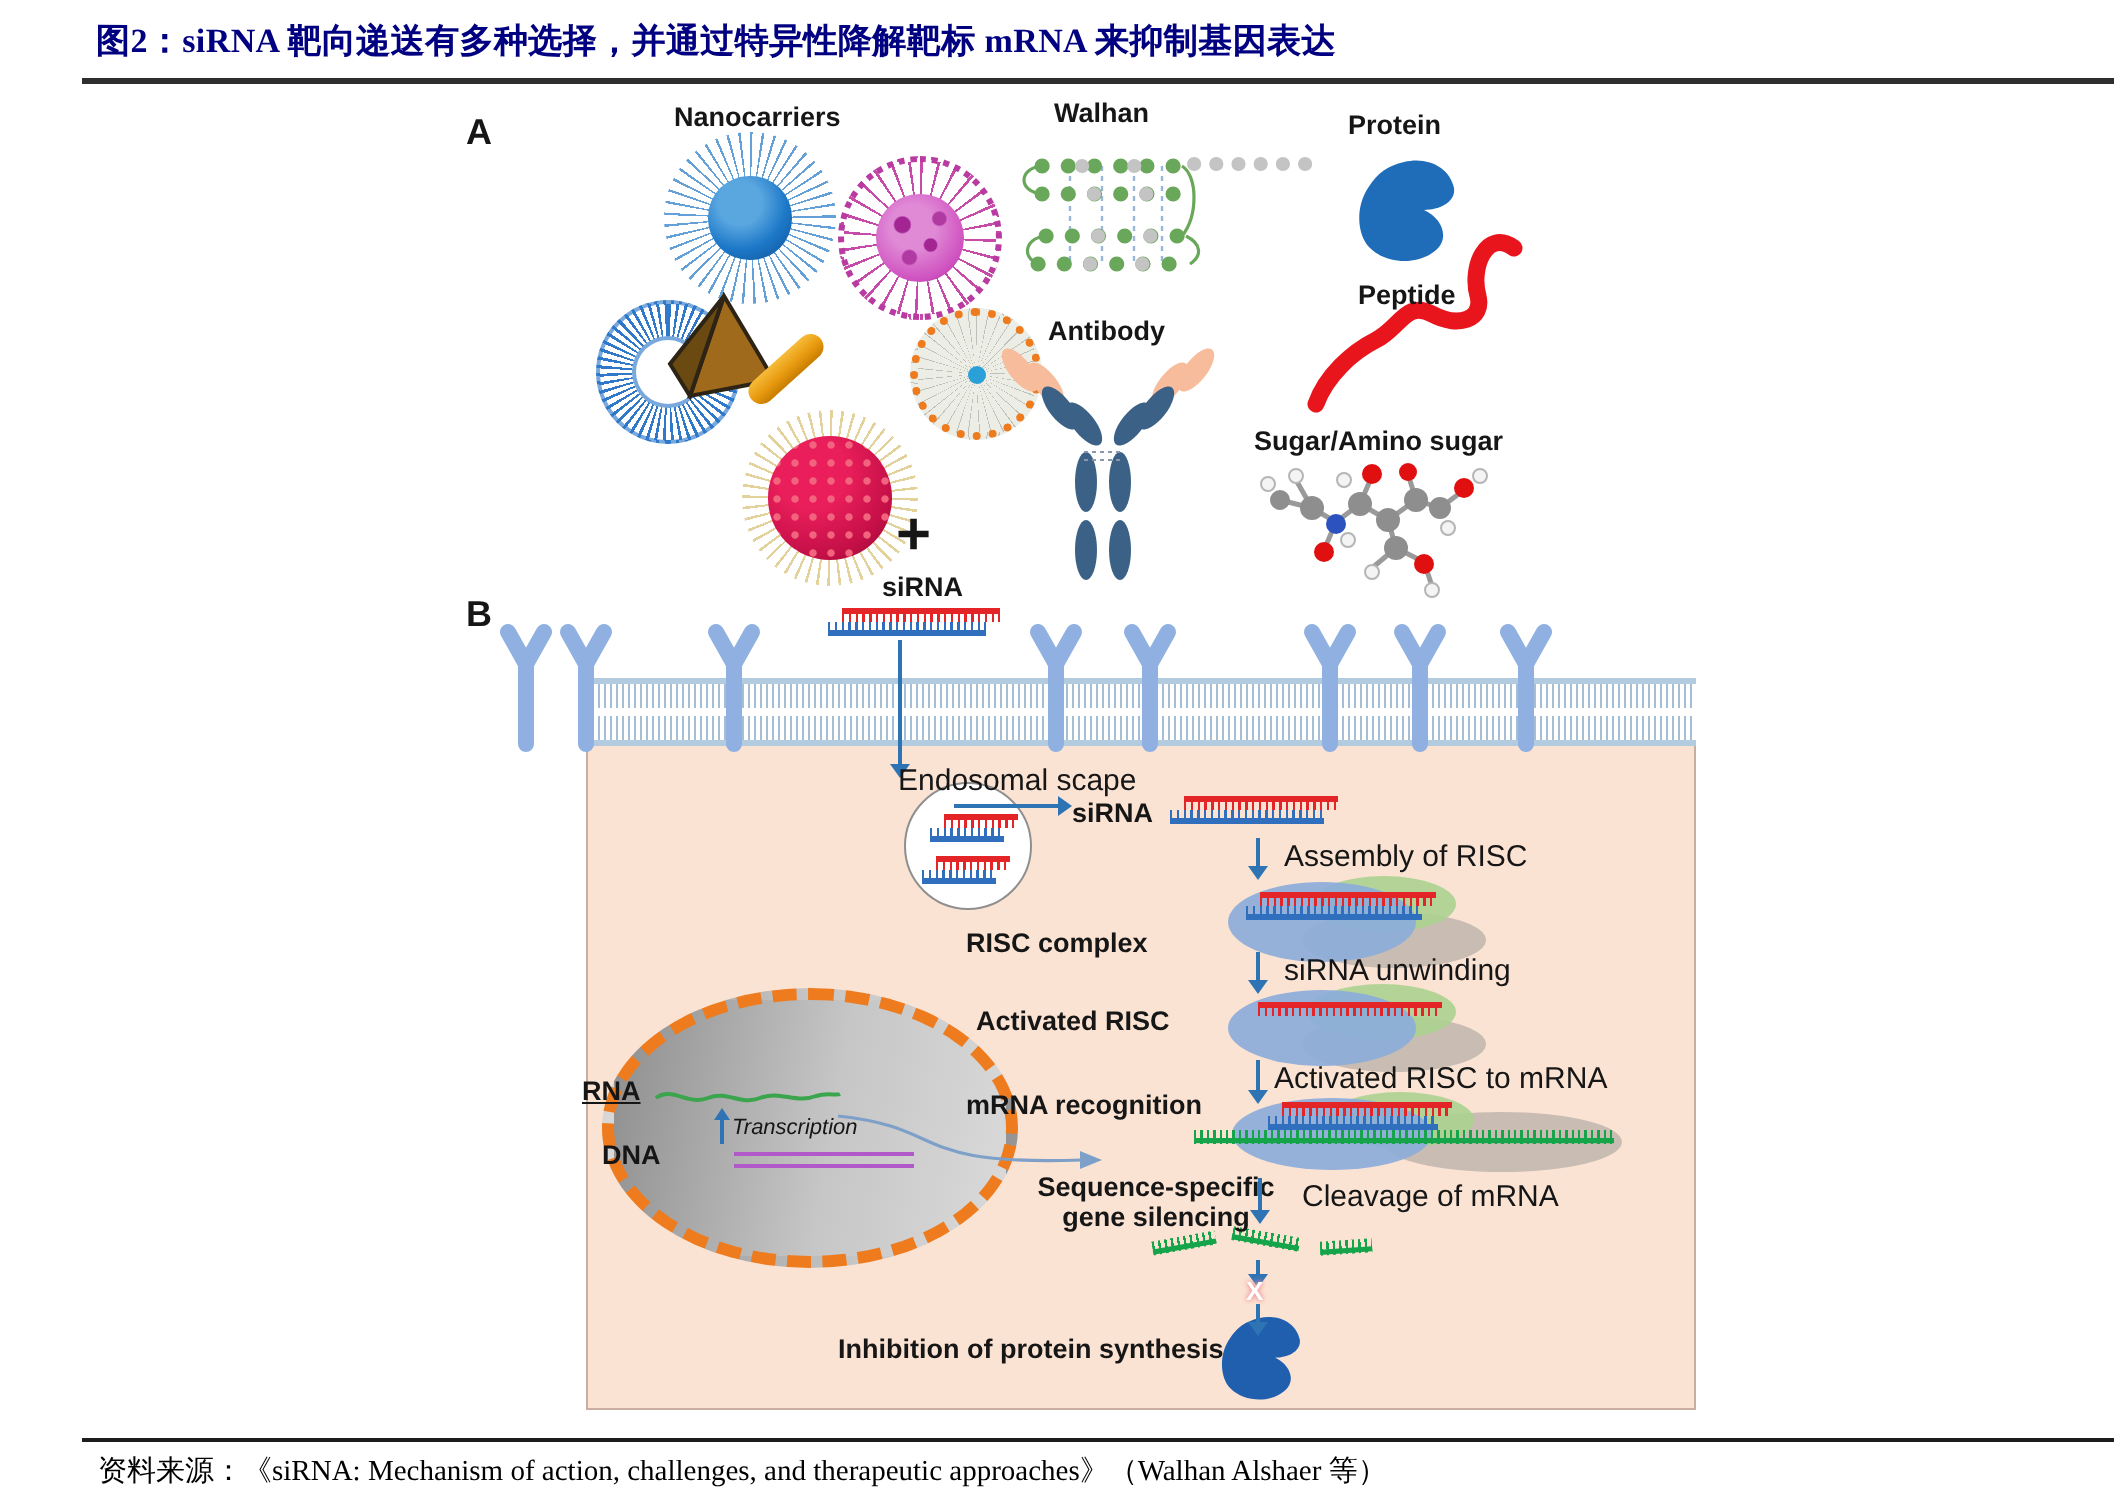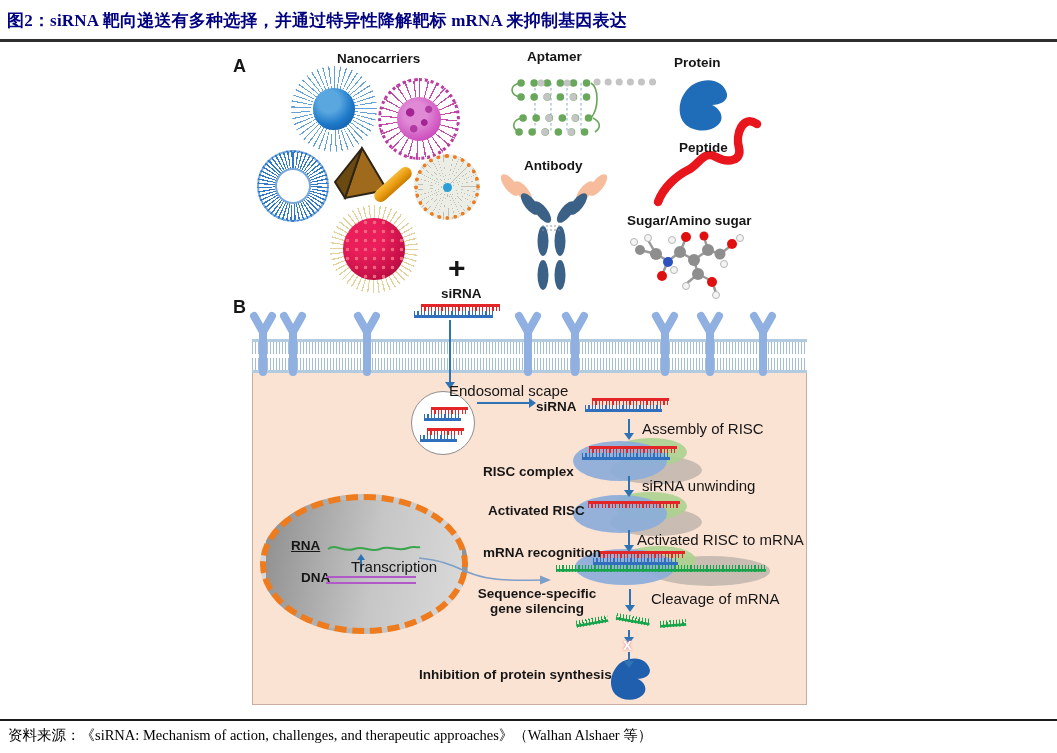--- a/index.html
+++ b/index.html
@@ -1,18 +1,18 @@
 <!DOCTYPE html>
 <html><head>
 <meta charset="utf-8">
 <style>
   html,body{margin:0;padding:0;background:#fff;}
   body{width:1057px;height:753px;position:relative;overflow:hidden;
        font-family:"Liberation Sans","DejaVu Sans",sans-serif;color:#161616;}
-  .abs{position:absolute;}
+  .abs{position:absolute;margin-left:41px;}
   
   .fig-title{left:7px;top:9px;font-family:"Liberation Serif","DejaVu Serif",serif;
              font-weight:bold;font-size:17px;color:#000080;white-space:nowrap;letter-spacing:.2px;}
   .title-rule{left:0;top:39px;width:1057px;height:3px;background:#2e2e2e;}
   .footer-rule{left:0;top:719px;width:1057px;height:2px;background:#1c1c1c;}
   .source{left:8px;top:726px;font-family:"Liberation Serif","DejaVu Serif",serif;
           font-size:14.5px;color:#000;white-space:nowrap;}
   
   .lbl{position:absolute;font-size:15px;white-space:nowrap;color:#161616;}
   .b{font-weight:bold;font-size:13.5px;}
@@ -114,21 +114,21 @@
 <div class="part p-virus abs" style="left:378px;top:78px;width:82px;height:82px;"></div>
 <div class="part p-lipo abs" style="left:257px;top:150px;width:72px;height:72px;"></div>
 <svg style="left:330px;top:145px;" width="60" height="58" viewBox="0 0 60 58">
   <polygon points="32,3 57,45 15,53" fill="#a06a1c" stroke="#2d2416" stroke-width="2"></polygon>
   <polygon points="32,3 15,53 5,37" fill="#6b4a12" stroke="#2d2416" stroke-width="2"></polygon>
 </svg>
 <div class="rod" style="left:370px;top:178px;width:46px;height:13px;"></div>
 <div class="part p-micelle abs" style="left:414px;top:154px;width:66px;height:66px;"></div>
 <div class="part p-red abs" style="left:330px;top:205px;width:88px;height:88px;"></div>
 
-<div class="lbl b" style="left:527px;top:49px;">Aptamer</div>
+<div class="lbl b" style="left:527px;top:49px;">Walhan</div>
 <svg style="left:505px;top:70px;" width="165" height="78" viewBox="0 0 165 78">
   <path d="M16,13 C4,14 4,26 16,27 M86,13 C94,18 94,38 86,48 M18,48 C6,49 6,61 16,62 M88,48 C96,52 96,58 90,62" fill="none" stroke="#69a75a" stroke-width="1.6"></path>
   <line x1="30" y1="13" x2="30" y2="62" stroke="#9ab7d8" stroke-width="1.2" stroke-dasharray="2.5 2.5"></line>
   <line x1="46" y1="13" x2="46" y2="62" stroke="#9ab7d8" stroke-width="1.2" stroke-dasharray="2.5 2.5"></line>
   <line x1="62" y1="13" x2="62" y2="62" stroke="#9ab7d8" stroke-width="1.2" stroke-dasharray="2.5 2.5"></line>
   <line x1="76" y1="13" x2="76" y2="62" stroke="#9ab7d8" stroke-width="1.2" stroke-dasharray="2.5 2.5"></line>
   <line x1="16" y1="13" x2="82" y2="13" stroke="#69a75a" stroke-width="7.5" stroke-linecap="round" stroke-dasharray="0.1 13"></line>
   <line x1="36" y1="13" x2="80" y2="13" stroke="#c4c4c4" stroke-width="7" stroke-linecap="round" stroke-dasharray="0.1 26"></line>
   <line x1="16" y1="27" x2="84" y2="27" stroke="#69a75a" stroke-width="7.5" stroke-linecap="round" stroke-dasharray="0.1 13"></line>
   <line x1="42" y1="27" x2="84" y2="27" stroke="#c4c4c4" stroke-width="7" stroke-linecap="round" stroke-dasharray="0.1 26"></line>
@@ -286,21 +286,21 @@
   <div class="duplex" style="left:43px;top:9px;width:92px;"></div>
 </div>
 <div class="lbl b z5" style="left:483px;top:545px;">mRNA recognition</div>
 
 <div class="abs nucleus"></div>
 <div class="lbl b z5" style="left:291px;top:538px;text-decoration:underline;">RNA</div>
 <svg class="z5" style="left:326px;top:541px;" width="96" height="14" viewBox="0 0 96 14">
   <path d="M2,8 C10,2 18,12 28,8 C38,4 44,12 54,8 C64,4 72,11 82,7 C88,5 92,7 94,6" fill="none" stroke="#3aa54d" stroke-width="2"></path>
 </svg>
 <div class="arr-u z5" style="left:360px;top:560px;height:12px;"></div>
-<div class="lbl z5" style="left:351px;top:558px;font-size:15px;">Transcription</div>
+<div class="lbl z5" style="left:366px;top:558px;font-size:11px;font-style:italic;">Transcription</div>
 <div class="lbl b z5" style="left:301px;top:570px;">DNA</div>
 <div class="abs dna-lines"></div>
 
 <svg class="z5" style="left:413px;top:548px;" width="150" height="42" viewBox="0 0 150 42">
   <path d="M6,10 C62,16 40,35 128,32" fill="none" stroke="#7d9fc8" stroke-width="1.6"></path>
   <polygon points="127,27.5 138,32 127,36.5" fill="#7d9fc8"></polygon>
 </svg>
 
 <div class="abs z5" style="left:452px;top:586px;width:170px;text-align:center;">
   <div class="b" style="font-size:13.5px;">Sequence-specific</div>

